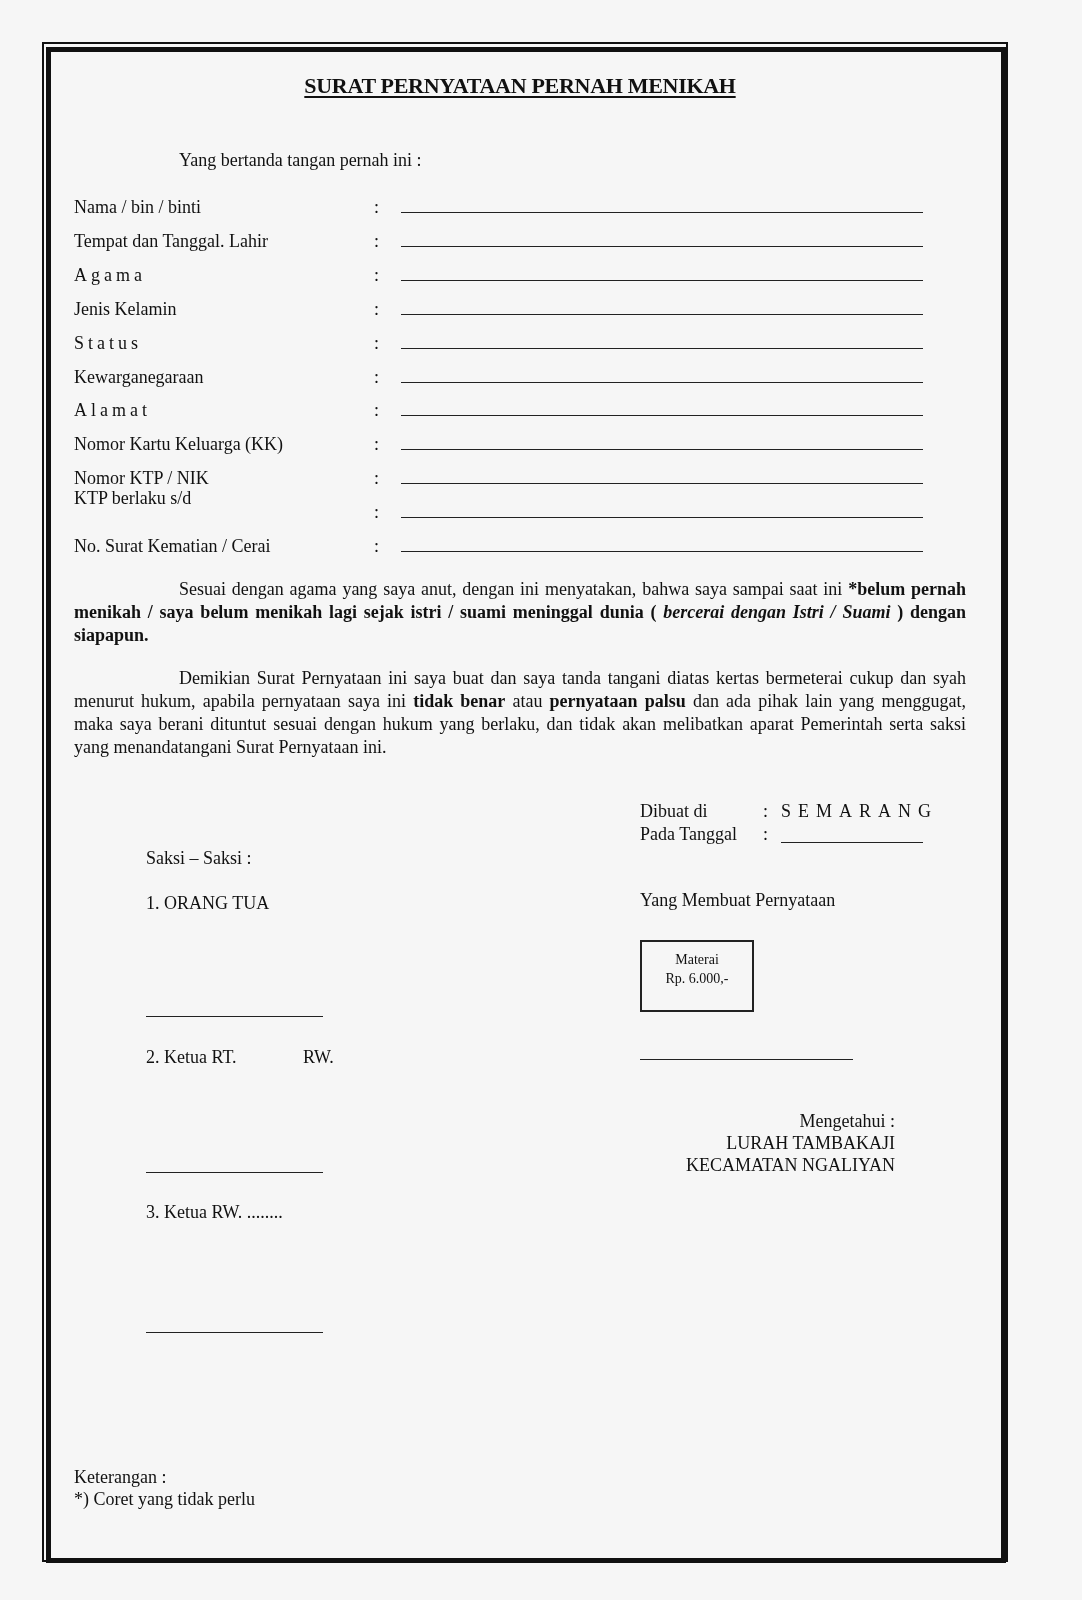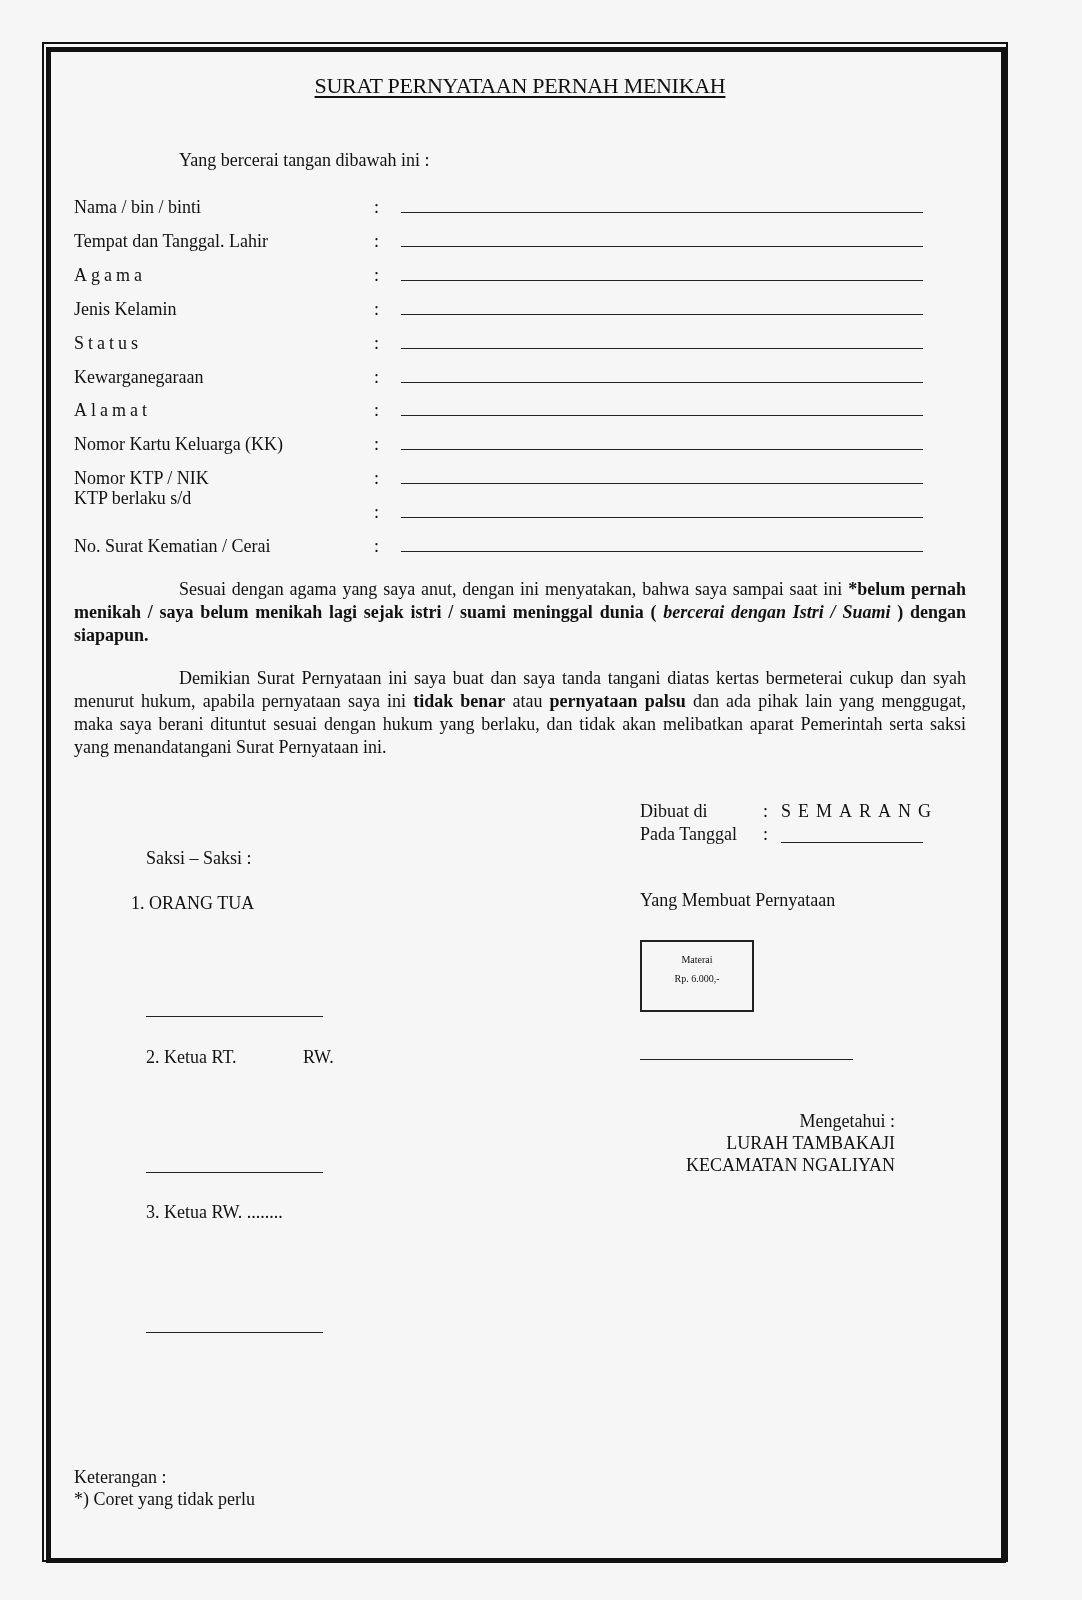--- a/index.html
+++ b/index.html
@@ -24,21 +24,21 @@
       position: absolute;
       left: 46px; top: 47px;
       width: 950px; height: 1506px;
       border: 5px solid #111;
       box-sizing: content-box;
     }
     .abs { position: absolute; white-space: nowrap; }
     .title {
       left: 0; width: 1040px; top: 73px;
       text-align: center;
-      font-size: 22px; font-weight: normal;
+      font-size: 22px; font-weight: bold;
     }
     .title span { text-decoration: underline; text-decoration-thickness: 2px; text-underline-offset: 3px; letter-spacing: -0.3px; }
     .intro { left: 179px; top: 150px; font-size: 18px; }
     .field-label { left: 74px; font-size: 18px; }
     .field-label.spaced { letter-spacing: 4px; }
     .field-colon { left: 374px; font-size: 18px; }
     .field-line {
       left: 401px; width: 522px; height: 0;
       border-bottom: 1.5px solid #222;
     }
@@ -50,36 +50,36 @@
     }
     .para .indent { display: inline-block; width: 105px; }
     .b { font-weight: bold; }
     .bi { font-weight: bold; font-style: italic; margin-top: 20px; }
     .right-label { font-size: 18px; }
     .semarang { letter-spacing: 7px; font-size: 18px; }
     .sig-line { height: 0; border-bottom: 1.5px solid #222; }
     .stamp-box {
       left: 640px; top: 940px; width: 114px; height: 72px;
       border: 2px solid #222;
-      text-align: center; font-size: 10px; line-height: 19px;
+      text-align: center; font-size: 14px; line-height: 19px;
       padding-top: 8px; box-sizing: border-box;
     }
     .center-block { text-align: right; font-size: 18px; line-height: 22px; }
     .witness { font-size: 18px; }
     .note { left: 74px; font-size: 18px; line-height: 22px; }
   </style>
 </head>
 <body>
 
 <div class="frame-outer"></div>
 <div class="frame-inner"></div>
 
 <div class="abs title"><span>SURAT PERNYATAAN PERNAH MENIKAH</span></div>
 
-<div class="abs intro">Yang bercerai tangan dibawah ini :</div>
+<div class="abs intro">Yang bertanda tangan pernah ini :</div>
 
 <div id="fields">
     <div class="abs field-label" style="top: 197px;">Nama / bin / binti</div>
     <div class="abs field-colon" style="top: 197px;">:</div>
     <div class="abs field-line" style="top: 212px;"></div>
     <div class="abs field-label" style="top: 230.9px;">Tempat dan Tanggal. Lahir</div>
     <div class="abs field-colon" style="top: 230.9px;">:</div>
     <div class="abs field-line" style="top: 245.9px;"></div>
     <div class="abs field-label spaced" style="top: 264.8px;">Agama</div>
     <div class="abs field-colon" style="top: 264.8px;">:</div>
@@ -115,21 +115,21 @@
 <div class="abs para" style="top:667px;"><span class="indent"></span><span>Demikian Surat Pernyataan ini saya buat dan saya tanda tangani diatas kertas bermeterai cukup dan syah menurut hukum, apabila pernyataan saya ini </span><span class="b">tidak benar</span><span> atau </span><span class="b">pernyataan palsu</span><span> dan ada pihak lain yang menggugat, maka saya berani dituntut sesuai dengan hukum yang berlaku, dan tidak akan melibatkan aparat Pemerintah serta saksi  yang menandatangani Surat Pernyataan ini.</span></div>
 
 <div class="abs right-label" style="left:640px; top:801px;">Dibuat di</div>
 <div class="abs right-label" style="left:763px; top:801px;">:</div>
 <div class="abs semarang" style="left:781px; top:801px;">SEMARANG</div>
 <div class="abs right-label" style="left:640px; top:824px;">Pada Tanggal</div>
 <div class="abs right-label" style="left:763px; top:824px;">:</div>
 <div class="abs sig-line" style="left:781px; top:842px; width:142px;"></div>
 
 <div class="abs witness" style="left:146px; top:848px;">Saksi – Saksi :</div>
-<div class="abs witness" style="left:131px; top:893px;">1. ORANG TUA</div>
+<div class="abs witness" style="left:146px; top:893px;">1. ORANG TUA</div>
 <div class="abs sig-line" style="left:146px; top:1016px; width:177px;"></div>
 <div class="abs witness" style="left:146px; top:1047px;">2. Ketua RT.</div>
 <div class="abs witness" style="left:303px; top:1047px;">RW.</div>
 <div class="abs sig-line" style="left:146px; top:1172px; width:177px;"></div>
 <div class="abs witness" style="left:146px; top:1202px;">3. Ketua RW. ........</div>
 <div class="abs sig-line" style="left:146px; top:1332px; width:177px;"></div>
 
 <div class="abs right-label" style="left:640px; top:890px;">Yang Membuat Pernyataan</div>
 <div class="abs stamp-box">
   <div>Materai</div>

